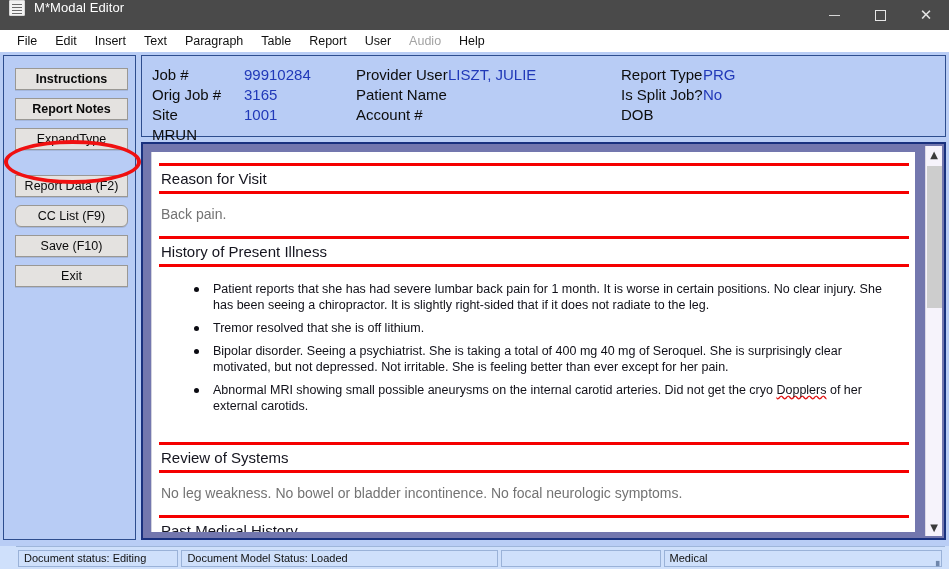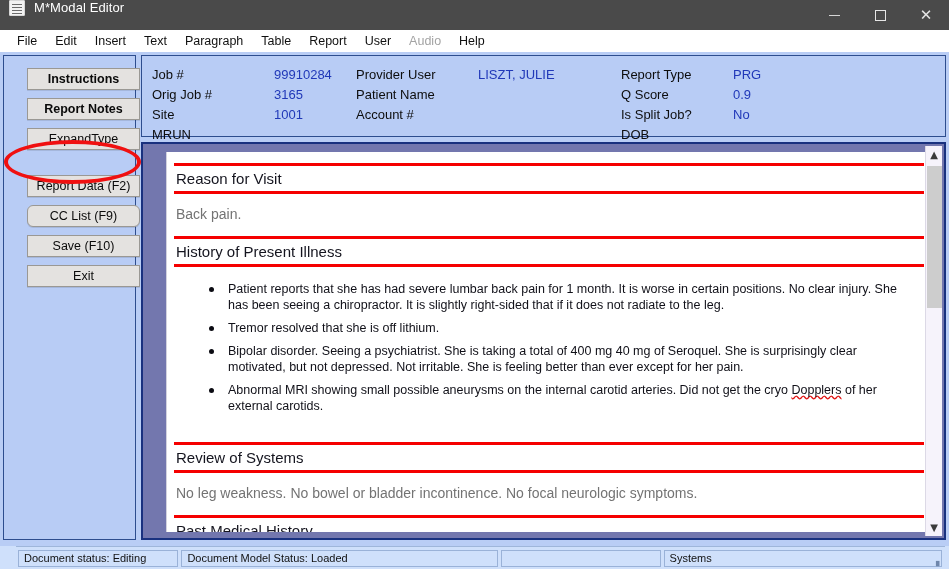--- a/index.html
+++ b/index.html
@@ -134,21 +134,20 @@
     height: 22px;
     background: #e4e2e0;
     border: 1px solid #9a9894;
     box-sizing: border-box;
     font-size: 12.5px;
     color: #0a0a0a;
     display: flex;
     align-items: center;
     justify-content: center;
     box-shadow: 0 1px 0 rgba(0,0,0,0.10);
-    margin-left: 12px;
   }
   .side-btn.bold { font-weight: bold; }
 
   #btn-instructions { top: 12px; }
   #btn-report-notes { top: 42px; }
   #btn-expandtype   { top: 72px; }
   #btn-report-data  { top: 119px; }
   #btn-cc-list      { top: 149px; border-radius: 6px; }
   #btn-save         { top: 179px; }
   #btn-exit         { top: 209px; }
@@ -180,23 +179,22 @@
     position: absolute;
     top: 8px;
   }
   #hdr-col-1 { left: 10px; }
   #hdr-col-2 { left: 214px; }
   #hdr-col-3 { left: 479px; }
   .hdr-row {
     height: 20px;
     display: flex;
     align-items: center;
-    font-size: 13px;
+    font-size: 15px;
     white-space: nowrap;
-    gap: 30px;
   }
   .hdr-label {
     color: #0d0d0d;
     width: 92px;
     display: inline-block;
   }
   #hdr-col-3 .hdr-label { width: 82px; }
   .hdr-value { color: #2038b8; }
 
   
@@ -204,21 +202,21 @@
     position: absolute;
     left: 141px; top: 90px;
     width: 805px;
     height: 398px;
     border: 2px solid #19317f;
     background: #7377ae;
     box-sizing: border-box;
   }
   #editor-page {
     position: absolute;
-    left: 23px; top: 8px;
+    left: 8px; top: 8px;
     width: 764px;
     height: 380px;
     background: #ffffff;
     overflow: hidden;
     box-sizing: border-box;
     border-left: 1px solid #d2d2de;
   }
   .doc-inner {
     padding: 0 6px 0 7px;
   }
@@ -434,24 +432,20 @@
           <span class="hdr-value"></span>
         </div>
       </div>
 
       <div class="hdr-col" id="hdr-col-3">
         <div class="hdr-row">
           <span class="hdr-label">Report Type</span>
           <span class="hdr-value">PRG</span>
         </div>
         <div class="hdr-row">
-          <span class="hdr-label">Q Score</span>
-          <span class="hdr-value">0.9</span>
-        </div>
-        <div class="hdr-row">
           <span class="hdr-label">Is Split Job?</span>
           <span class="hdr-value">No</span>
         </div>
         <div class="hdr-row">
           <span class="hdr-label">DOB</span>
           <span class="hdr-value"></span>
         </div>
       </div>
 
     </div>
@@ -505,17 +499,17 @@
         <div class="sb-arrow" id="sb-arrow-down">▼</div>
       </div>
     </div>
 
   </div>
 
   <div id="status-bar">
     <div class="status-cell" id="status-cell-0">Document status: Editing</div>
     <div class="status-cell" id="status-cell-1">Document Model Status: Loaded</div>
     <div class="status-cell" id="status-cell-2"></div>
-    <div class="status-cell" id="status-cell-3">Systems</div>
+    <div class="status-cell" id="status-cell-3">Medical</div>
     <div id="resize-grip">▖</div>
   </div>
 
 </div>
 
 </body></html>

